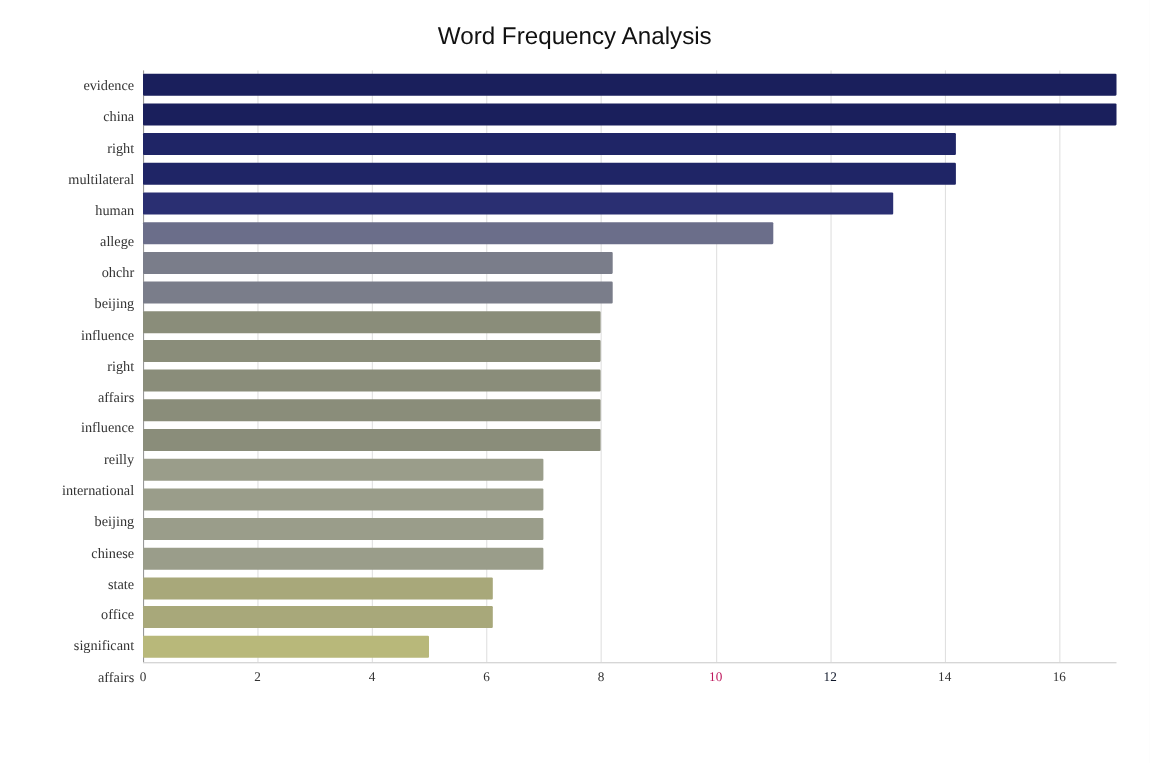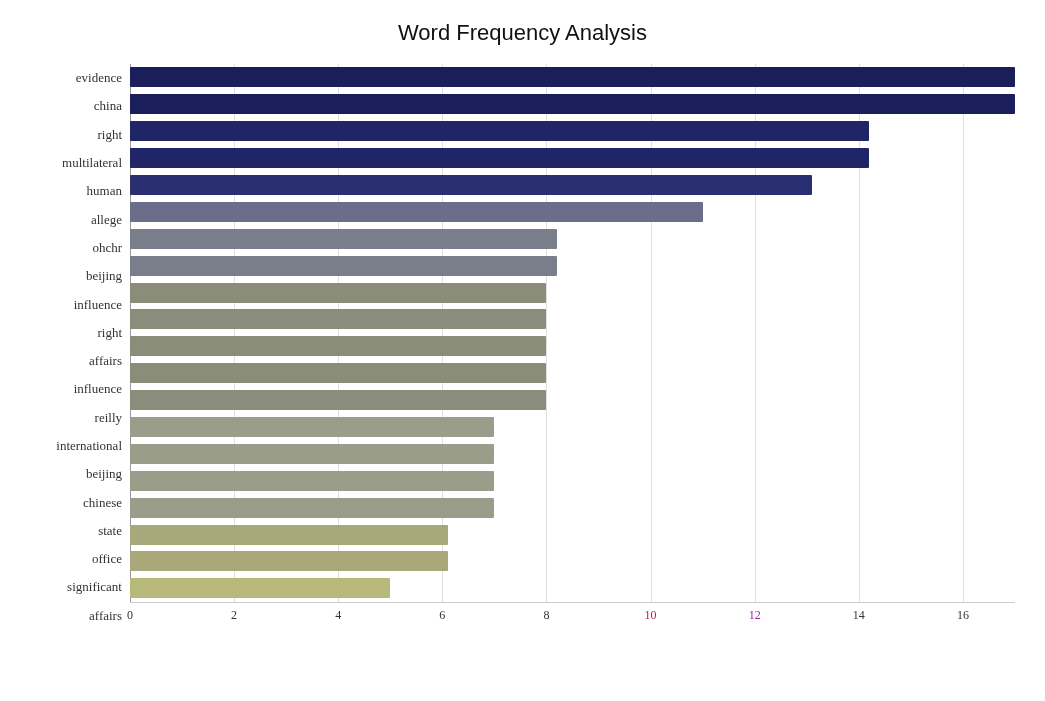--- a/index.html
+++ b/index.html
@@ -157,19 +157,19 @@
           </div>
       </div>
 
       <div style="position:relative; height:28px; border-top:1px solid #ccc;" id="x-ticks-row">
           <span style="position: absolute; left: 0%; transform: translateX(-50%); top: 5px; font-size: 12px; color: rgb(51, 51, 51);">0</span>
           <span style="position: absolute; left: 11.7647%; transform: translateX(-50%); top: 5px; font-size: 12px; color: rgb(51, 51, 51);">2</span>
           <span style="position: absolute; left: 23.5294%; transform: translateX(-50%); top: 5px; font-size: 12px; color: rgb(51, 51, 51);">4</span>
           <span style="position: absolute; left: 35.2941%; transform: translateX(-50%); top: 5px; font-size: 12px; color: rgb(51, 51, 51);">6</span>
           <span style="position: absolute; left: 47.0588%; transform: translateX(-50%); top: 5px; font-size: 12px; color: rgb(51, 51, 51);">8</span>
           <span style="position: absolute; left: 58.8235%; transform: translateX(-50%); top: 5px; font-size: 12px; color: #be185d;">10</span>
-          <span style="position: absolute; left: 70.5882%; transform: translateX(-50%); top: 5px; font-size: 12px; color: #a21caf; text-align: right;">12</span>
+          <span style="position: absolute; left: 70.5882%; transform: translateX(-50%); top: 5px; font-size: 12px; color: #0f172a; text-align: right;">12</span>
           <span style="position: absolute; left: 82.3529%; transform: translateX(-50%); top: 5px; font-size: 12px; color: rgb(51, 51, 51);">14</span>
           <span style="position: absolute; left: 94.1176%; transform: translateX(-50%); top: 5px; font-size: 12px; color: rgb(51, 51, 51);">16</span>
         </div>
     </div>
   </div>
 </div>
 
 </body></html>

